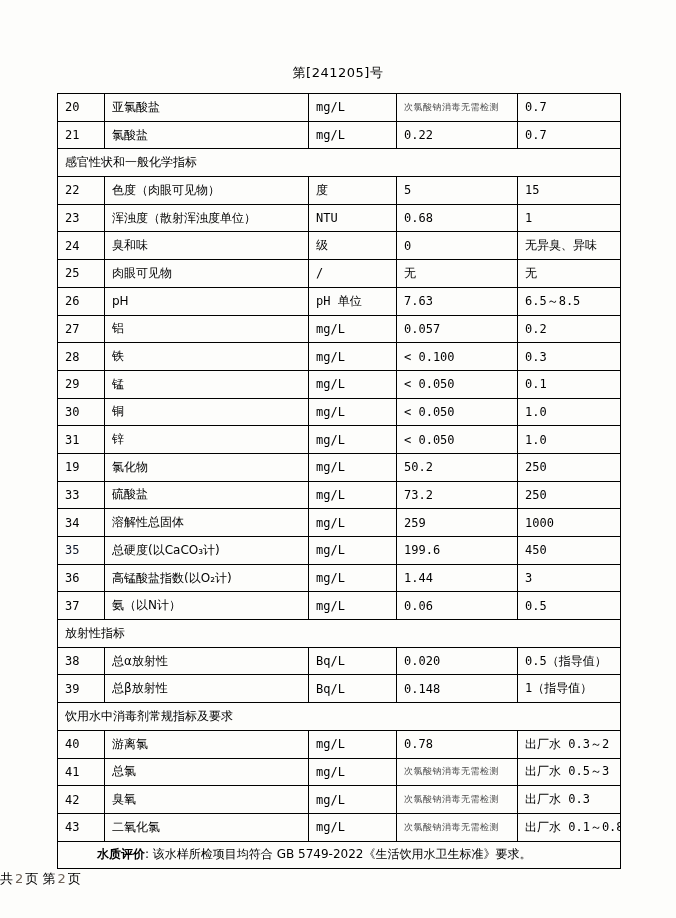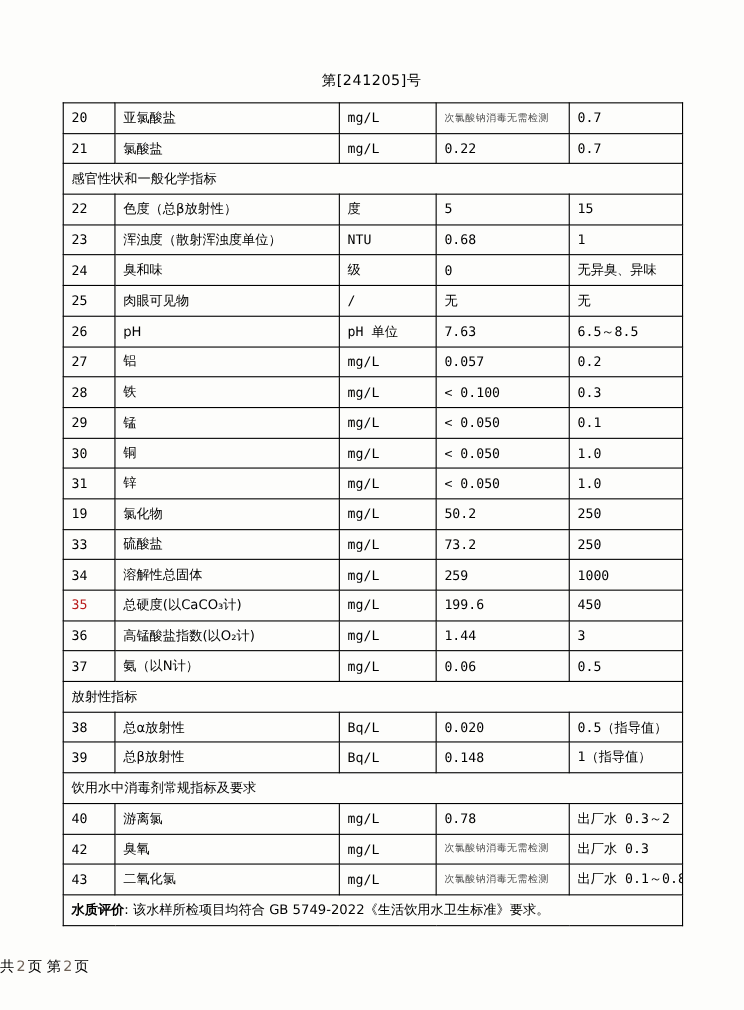--- a/index.html
+++ b/index.html
@@ -49,23 +49,23 @@
     font-size: 12.5px;
     padding-left: 8px;
     margin-top: 35px;
   }
   td.value.small-note {
     font-size: 9px;
     color: #4d4d4d;
     letter-spacing: 0.5px;
     margin-left: 25px;
   }
-  td.num.gray { color: #b91c1c; }
+  td.num.gray { color: #0f172a; }
   td.eval { font-size: 12.5px; }
-  td.eval b { font-weight: bold; }
+  td.eval b { font-weight: bold; margin-left: 32px; }
   .footer {
     position: absolute;
     top: 870px; left: 0; width: 100%;
     font-size: 13px;
   }
   .footer .page-num { color: #6f6257; padding: 0 2px; }
 </style>
 </head>
 <body>
 
@@ -92,21 +92,21 @@
       <td class="name">氯酸盐</td>
       <td class="unit">mg/L</td>
       <td class="value">0.22</td>
       <td class="limit">0.7</td>
     </tr>
     <tr>
       <td class="section" colspan="5">感官性状和一般化学指标</td>
     </tr>
     <tr>
       <td class="num">22</td>
-      <td class="name">色度（总β放射性）</td>
+      <td class="name">色度（肉眼可见物）</td>
       <td class="unit">度</td>
       <td class="value">5</td>
       <td class="limit">15</td>
     </tr>
     <tr>
       <td class="num">23</td>
       <td class="name">浑浊度（散射浑浊度单位）</td>
       <td class="unit">NTU</td>
       <td class="value">0.68</td>
       <td class="limit">1</td>
@@ -230,20 +230,27 @@
       <td class="section" colspan="5">饮用水中消毒剂常规指标及要求</td>
     </tr>
     <tr>
       <td class="num">40</td>
       <td class="name">游离氯</td>
       <td class="unit">mg/L</td>
       <td class="value">0.78</td>
       <td class="limit">出厂水 0.3～2</td>
     </tr>
     <tr>
+      <td class="num">41</td>
+      <td class="name">总氯</td>
+      <td class="unit">mg/L</td>
+      <td class="value small-note">次氯酸钠消毒无需检测</td>
+      <td class="limit">出厂水 0.5～3</td>
+    </tr>
+    <tr>
       <td class="num">42</td>
       <td class="name">臭氧</td>
       <td class="unit">mg/L</td>
       <td class="value small-note">次氯酸钠消毒无需检测</td>
       <td class="limit">出厂水 0.3</td>
     </tr>
     <tr>
       <td class="num">43</td>
       <td class="name">二氧化氯</td>
       <td class="unit">mg/L</td>

